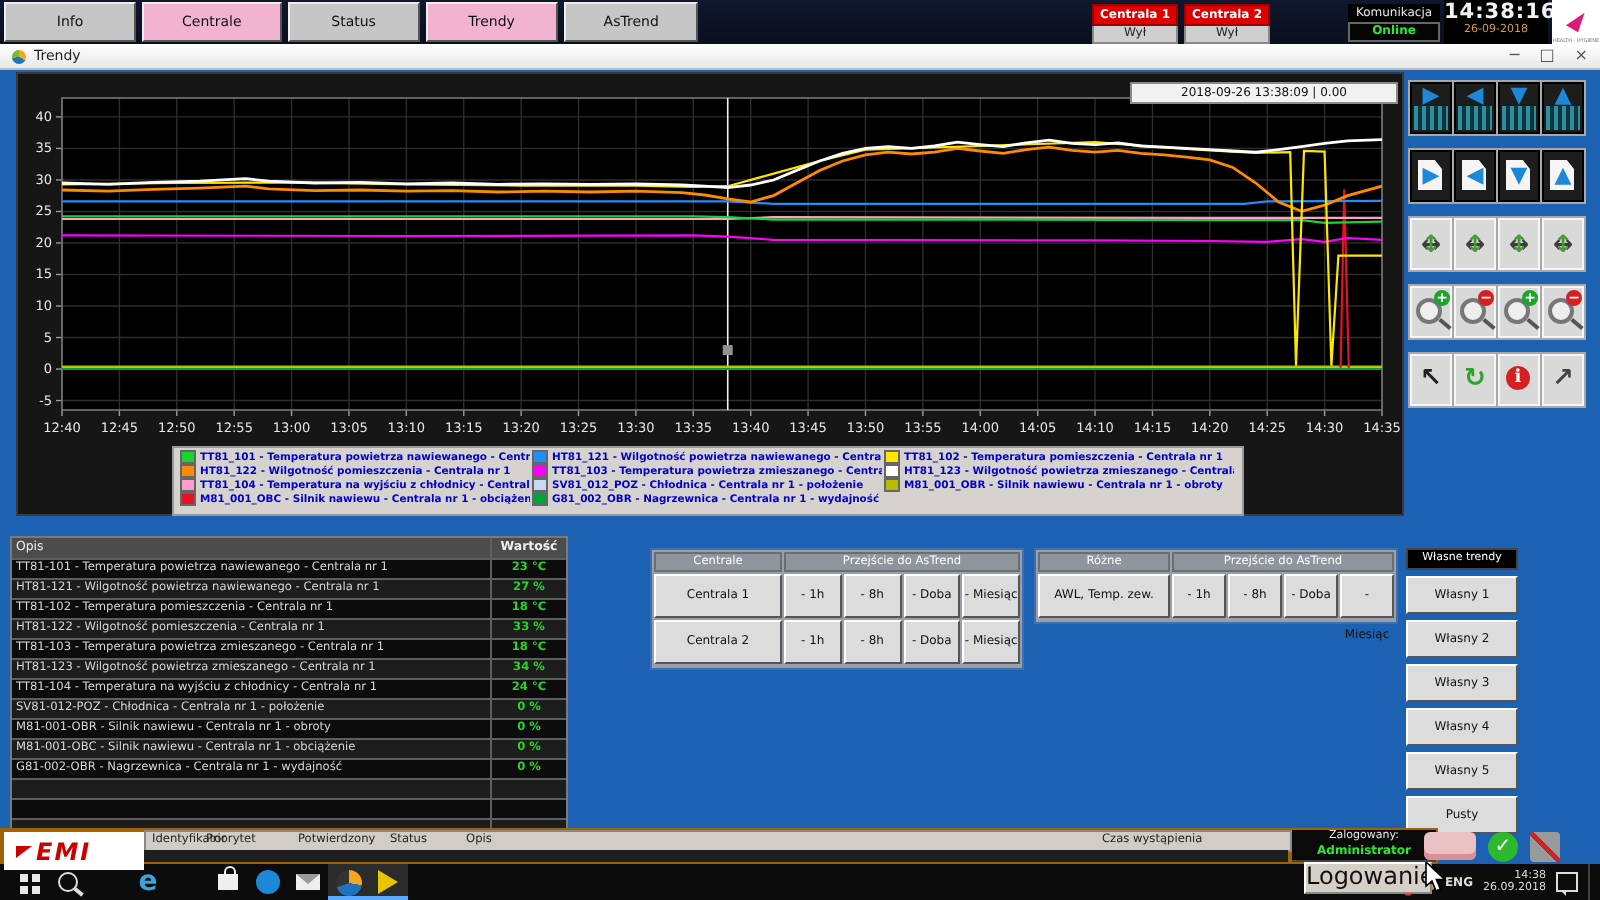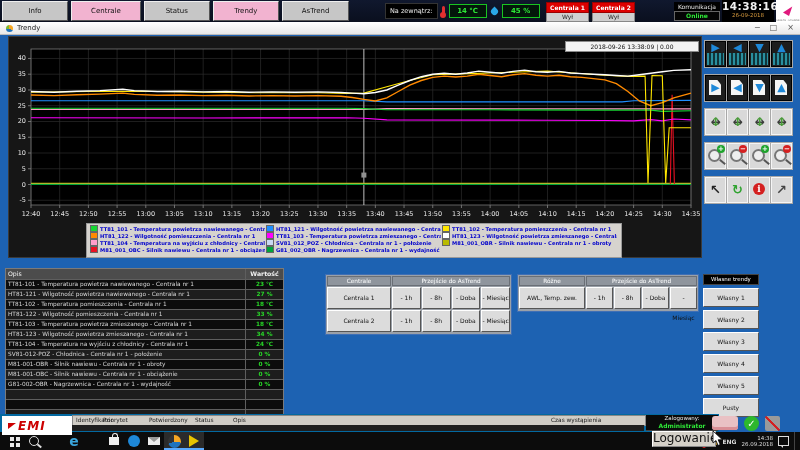--- a/index.html
+++ b/index.html
@@ -87,21 +87,21 @@
   .p-row{display:flex;gap:1px;margin-bottom:1px;}
   .pbtn{height:20px;background:#dcdcdc;border:1px solid #555;border-top-color:#fff;border-left-color:#fff;
         font-size:6px;line-height:20px;text-align:center;color:#111;}
   #centrale-panel{left:325px;top:239px;width:183px;}
   #rozne-panel{left:517px;top:239px;width:178px;}
   #own-trends{position:absolute;left:703px;top:239px;width:56px;}
   #own-hdr{background:#000;color:#fff;font-size:5.5px;height:9px;line-height:9px;text-align:center;border:1px solid #444;}
   .own-btn{height:17px;margin-top:3px;background:#dcdcdc;border:1px solid #555;border-top-color:#fff;border-left-color:#fff;
            font-size:6px;line-height:17px;text-align:center;color:#111;}
   
-  #alarmbar{position:absolute;left:0;top:414px;width:719px;height:18px;background:#0369a1;}
+  #alarmbar{position:absolute;left:0;top:414px;width:719px;height:18px;background:#a16207;}
   #emi-logo{position:absolute;left:2px;top:2px;width:70px;height:19px;background:#fff;z-index:3;display:flex;align-items:center;}
   #emi-flag{width:0;height:0;border-top:6px solid #c00;border-right:8px solid transparent;margin:0 2px 0 6px;}
   #emi-text{color:#c00;font-weight:bold;font-style:italic;font-size:12px;letter-spacing:1px;}
   #alarm-head{position:absolute;left:72px;top:1px;width:572px;height:9px;background:#d0cdc6;border:1px solid #888;}
   .acol{position:absolute;top:0;font-size:5.8px;line-height:8px;color:#222;}
   #alarm-empty{position:absolute;left:72px;top:11px;width:572px;height:6px;background:#1f1f1f;}
   #session{position:absolute;left:646px;top:1px;width:72px;height:16px;background:#0a0a0a;text-align:center;z-index:2;}
   #session-label{color:#e8e8e8;font-size:5.5px;line-height:7px;}
   #session-user{color:#2ee637;font-size:6px;font-weight:bold;line-height:8px;border-bottom:1px solid #444;}
   #login-btn{position:absolute;left:652px;top:431px;width:62px;height:14px;background:#d4d0c8;border:1px solid #888;
@@ -146,27 +146,20 @@
 <div id="screen">
 
   <div id="topbar">
     <div id="nav">
         <div class="navbtn">Info</div>
         <div class="navbtn pink">Centrale</div>
         <div class="navbtn">Status</div>
         <div class="navbtn pink">Trendy</div>
         <div class="navbtn">AsTrend</div>
       </div>
-    <div id="weather">
-      <span id="weather-label">Na zewnątrz:</span>
-      <span class="thermo"></span>
-      <span class="greenbox">14 °C</span>
-      <span class="drop"></span>
-      <span class="greenbox">45 %</span>
-    </div>
     <div id="units">
       <div class="unit">
         <div class="uname">Centrala 1</div>
         <div class="ustate">Wył</div>
       </div>
       <div class="unit">
         <div class="uname">Centrala 2</div>
         <div class="ustate">Wył</div>
       </div>
     </div>

